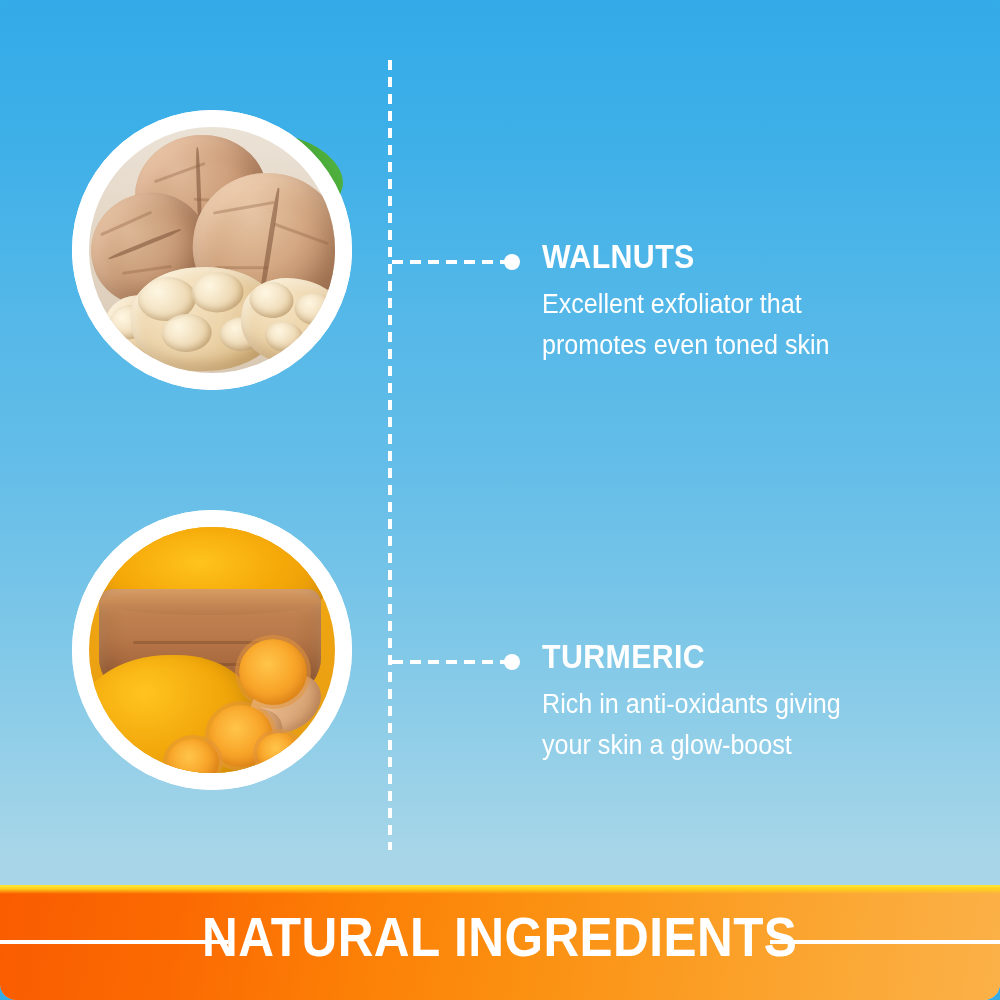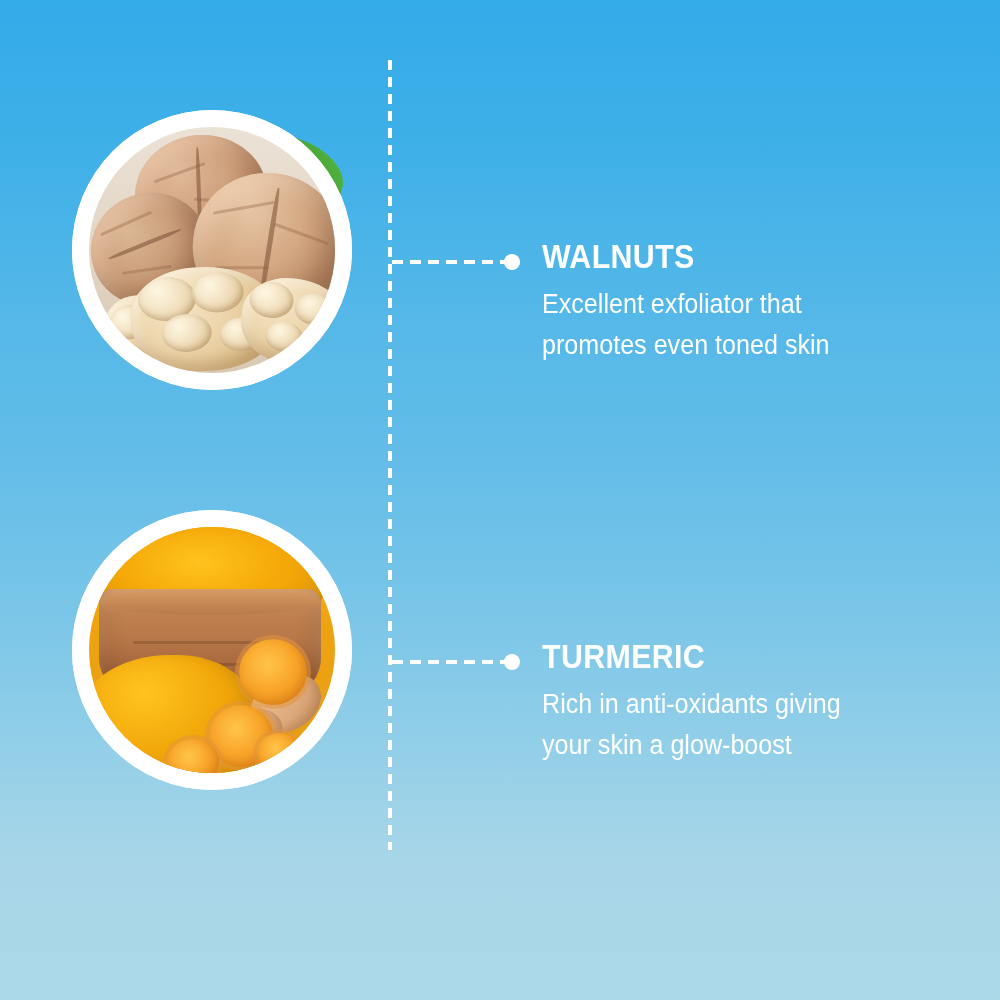--- a/index.html
+++ b/index.html
@@ -22,20 +22,21 @@
     overflow: hidden;
     background: linear-gradient(to bottom,
         #33ABE8 0%,
         #3FB0E8 15%,
         #55B8E8 32%,
         #63BDE8 46%,
         #78C5E8 60%,
         #93CFE8 75%,
         #A8D6E8 86%,
         #ACD9E8 100%);
+    border-radius: 16px;
   }
 
   
   .spine {
     position: absolute;
     left: 388px;
     top: 60px;
     width: 4px;
     height: 790px;
     background-image: linear-gradient(to bottom, #ffffff 0 10px, rgba(255,255,255,0) 10px 17px);
@@ -426,14 +427,20 @@
 
     <div class="textblock">
       <h2 class="heading">TURMERIC</h2>
       <p class="desc">
         <span class="line">Rich in anti-oxidants giving</span>
         <span class="line">your skin a glow-boost</span>
       </p>
     </div>
   </div>
 
+  <div class="banner">
+    <div class="topstripe"></div>
+    <div class="rule left"></div>
+    <div class="rule right"></div>
+    <div class="title"><span>NATURAL INGREDIENTS</span></div>
+  </div>
 
 </div>
 
 </body></html>

